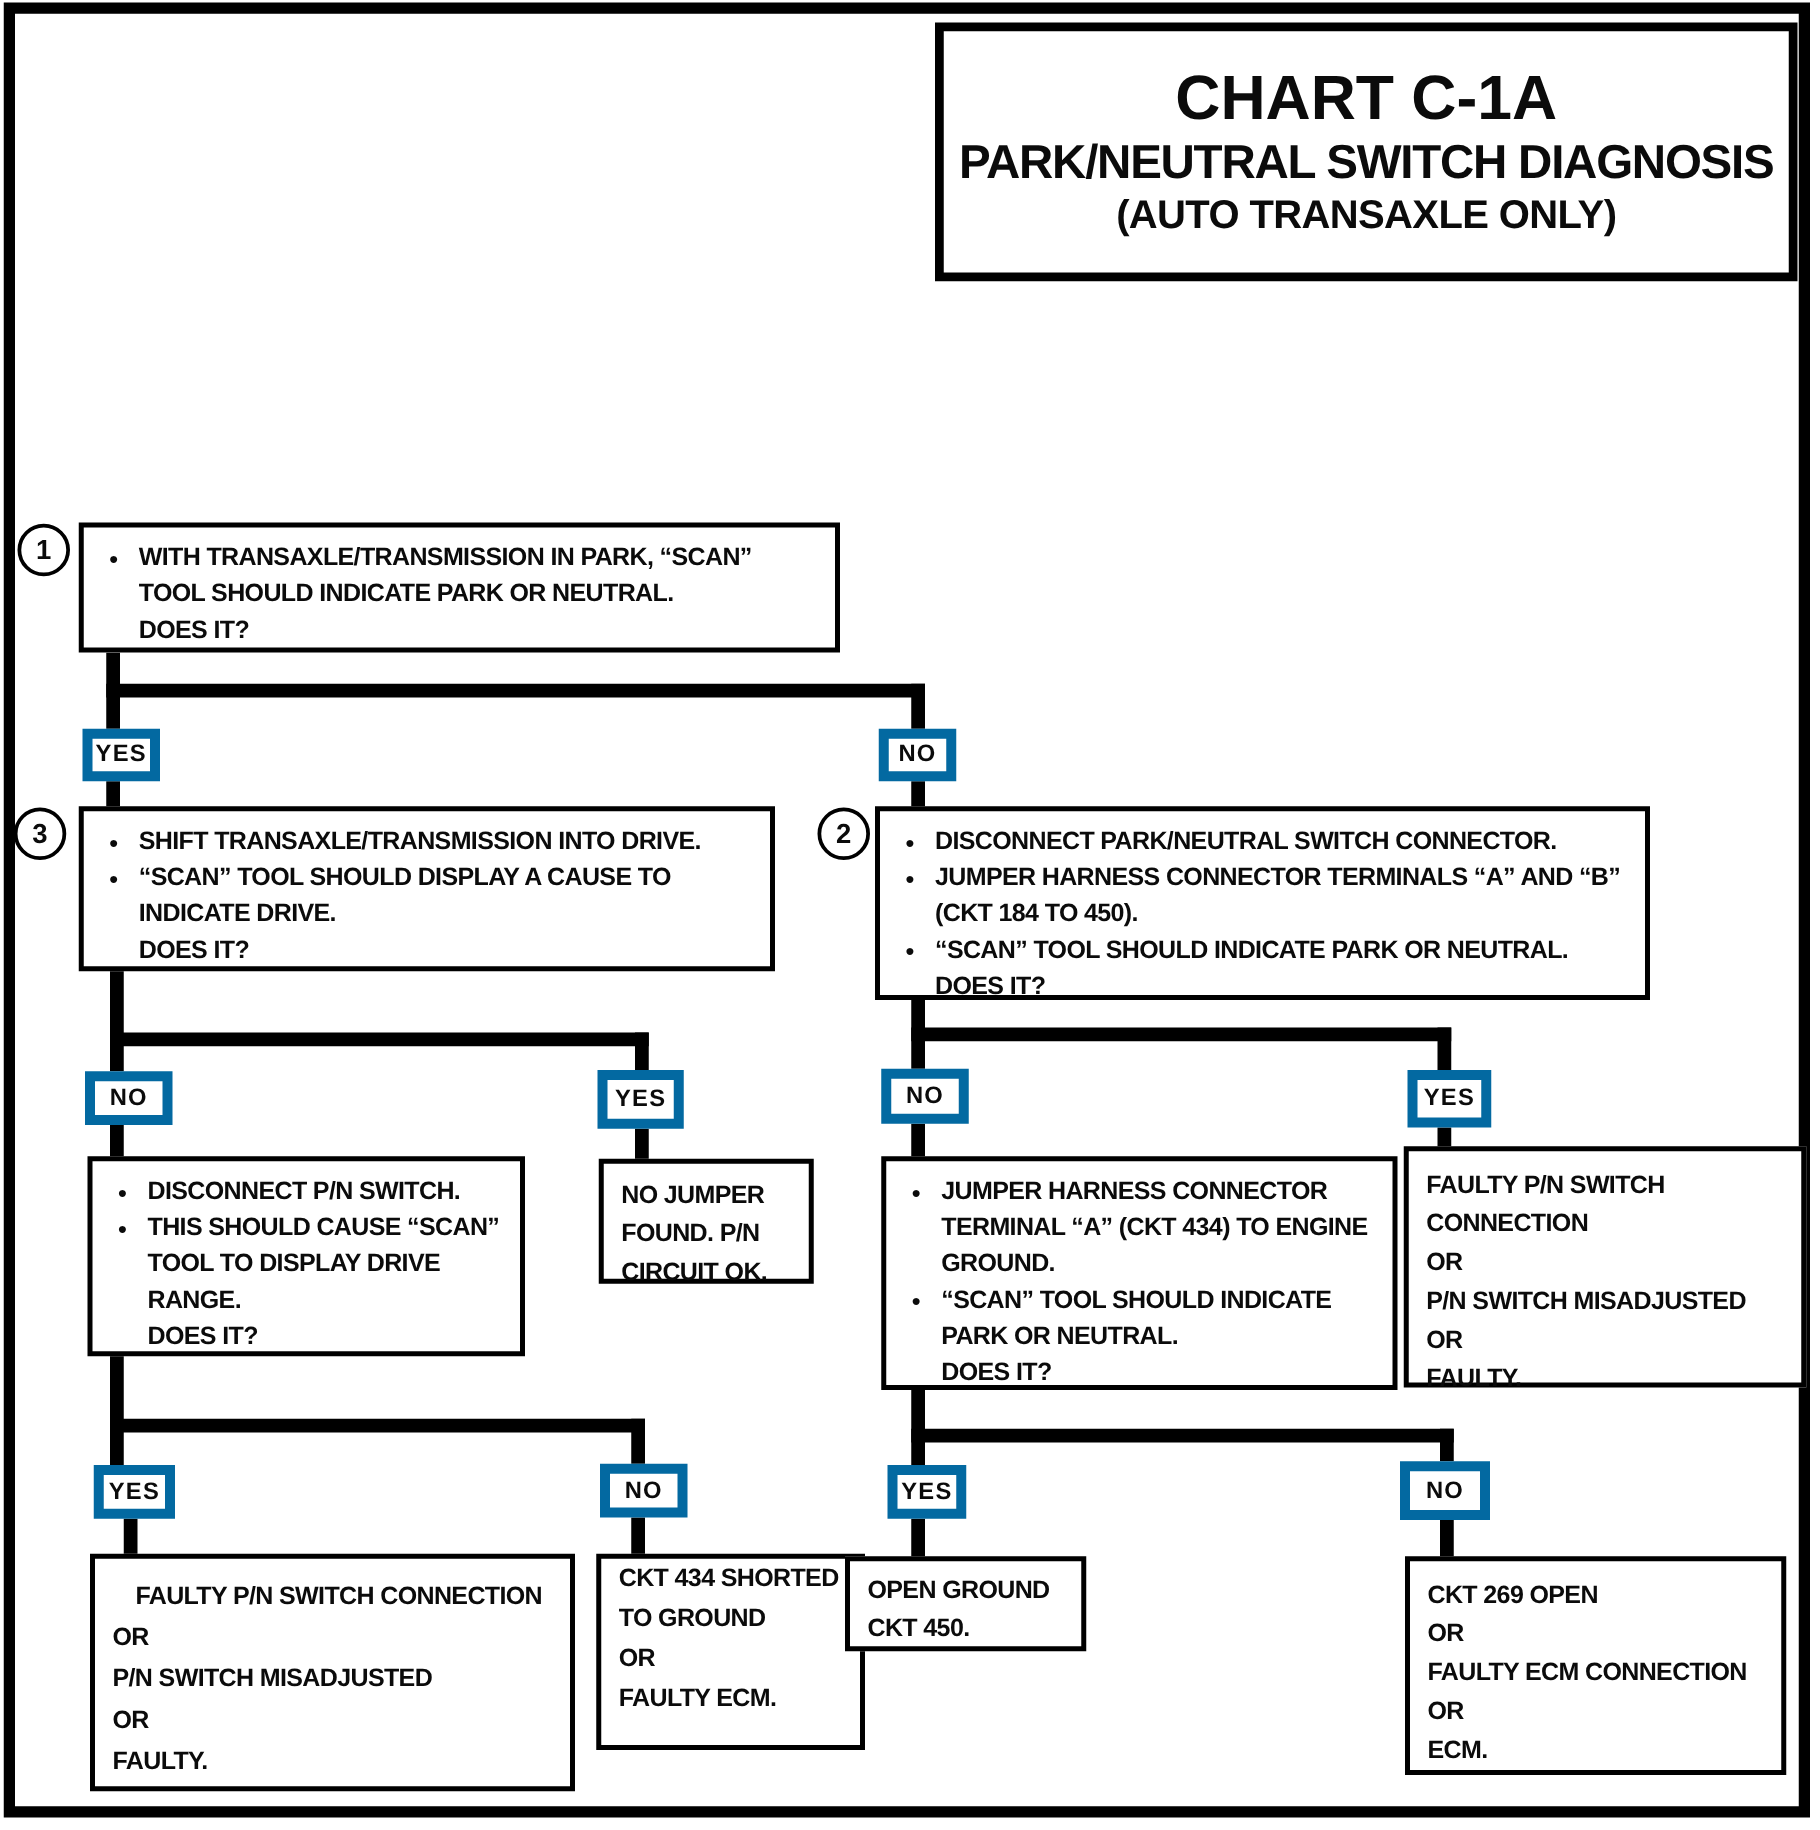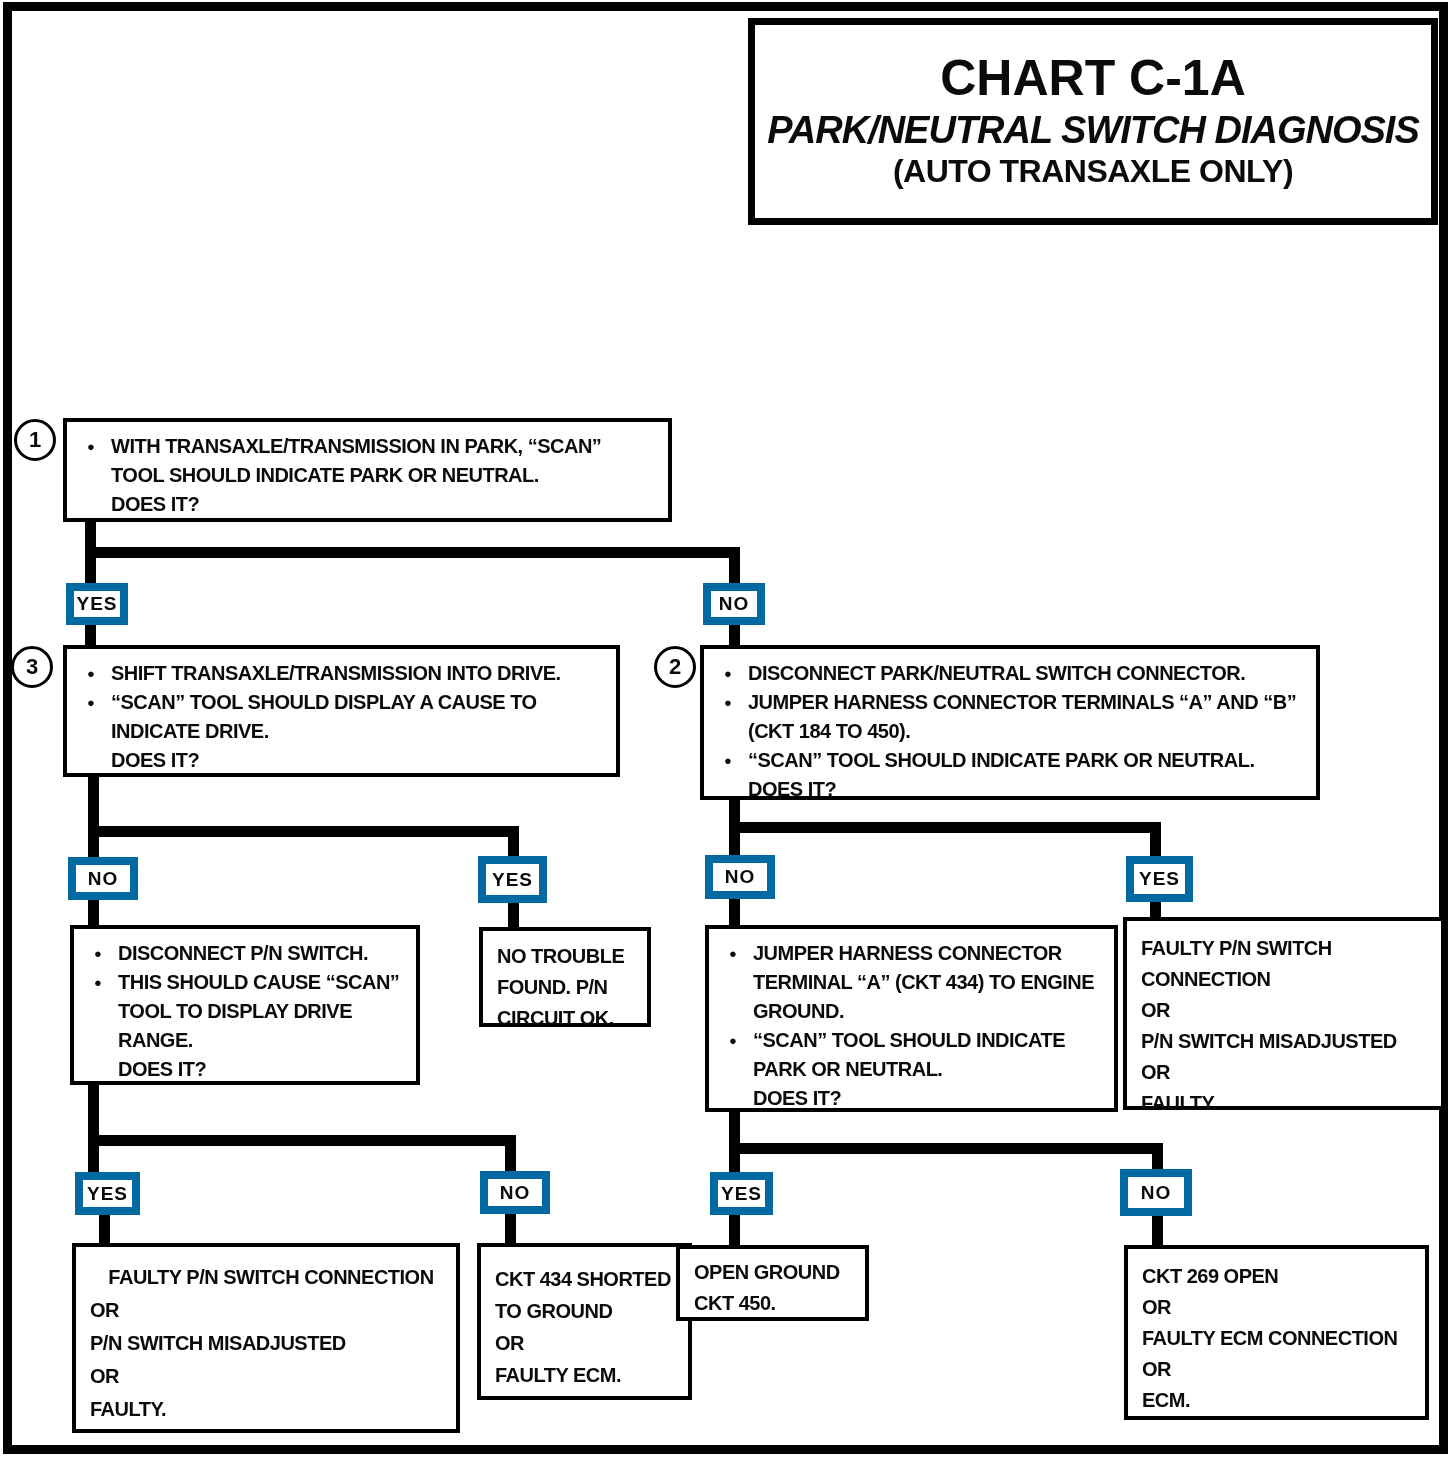--- a/index.html
+++ b/index.html
@@ -3,21 +3,21 @@
 <meta charset="utf-8">
 <style>
   html,body{margin:0;padding:0;background:#fff;}
   #stage{position:relative;width:1456px;height:1464px;background:#fff;
          font-family:"Liberation Sans",sans-serif;color:#0b0b0b;overflow:hidden;}
   .border-frame{position:absolute;left:3px;top:2px;width:1445px;height:1452px;
          border:9px solid #000;box-sizing:border-box;}
   .title-box{position:absolute;left:748px;top:18px;width:690px;height:207px;
          border:7px solid #000;box-sizing:border-box;background:#fff;text-align:center;padding-top:24px;}
   .t1{font-size:50px;font-weight:bold;line-height:58px;letter-spacing:0;}
-  .t2{font-size:38px;font-weight:bold;line-height:46px;letter-spacing:-1px;font-style:italic;}
+  .t2{font-size:38px;font-weight:bold;line-height:46px;letter-spacing:-1px;}
   .t3{font-size:32px;font-weight:bold;line-height:36px;letter-spacing:-0.5px;}
   .node{position:absolute;border:4px solid #000;box-sizing:border-box;background:#fff;padding-top:10px;}
   .lbl{position:absolute;border:8px solid #0369a1;box-sizing:border-box;background:#fff;
        display:flex;align-items:center;justify-content:center;
        font-size:19px;font-weight:bold;letter-spacing:1px;}
   .circ{position:absolute;width:42px;height:42px;border:3px solid #000;border-radius:50%;
        box-sizing:border-box;background:#fff;display:flex;align-items:center;justify-content:center;
        font-size:22px;font-weight:bold;}
   .conn{position:absolute;background:#000;}
   .row{display:flex;padding:0 10px 0 20px;}
@@ -146,41 +146,41 @@
         <span class="bullet">●</span>
       <span class="btxt">THIS SHOULD CAUSE “SCAN” TOOL TO DISPLAY DRIVE RANGE.</span>
       </div>
     <div class="row" style="padding-right:4px;">
         <span class="bullet"></span>
       <span class="btxt">DOES IT?</span>
       </div>
   </div>
 
   <div class="node plain" style="left:479px;top:927px;width:172px;height:100px;padding-top:10px;">
-    <div class="pl">NO TROUBLE</div>
+    <div class="pl">NO JUMPER</div>
     <div class="pl">FOUND.  P/N</div>
     <div class="pl">CIRCUIT OK.</div>
   </div>
 
   <div class="lbl" style="left:75px;top:1172px;width:65px;height:43px;">
     <span>YES</span>
     </div>
   <div class="lbl" style="left:480px;top:1171px;width:70px;height:43px;">
     <span>NO</span>
     </div>
 
   <div class="node plain" style="left:72px;top:1243px;width:388px;height:190px;padding-top:14px;">
     <div class="pl" style="line-height:33px;text-align:center;">FAULTY P/N SWITCH CONNECTION</div>
     <div class="pl" style="line-height:33px;">OR</div>
     <div class="pl" style="line-height:33px;">P/N SWITCH MISADJUSTED</div>
     <div class="pl" style="line-height:33px;">OR</div>
     <div class="pl" style="line-height:33px;">FAULTY.</div>
   </div>
 
-  <div class="node plain" style="left:477px;top:1243px;width:215px;height:157px;padding-top:16px;">
+  <div class="node plain" style="left:477px;top:1243px;width:215px;height:157px;padding-top:0;">
     <div class="pl" style="line-height:32px;">CKT 434 SHORTED</div>
     <div class="pl" style="line-height:32px;">TO GROUND</div>
     <div class="pl" style="line-height:32px;">OR</div>
     <div class="pl" style="line-height:32px;">FAULTY ECM.</div>
   </div>
 
   <div class="lbl" style="left:705px;top:855px;width:70px;height:44px;">
     <span>NO</span>
     </div>
   <div class="lbl" style="left:1126px;top:856px;width:67px;height:46px;">

